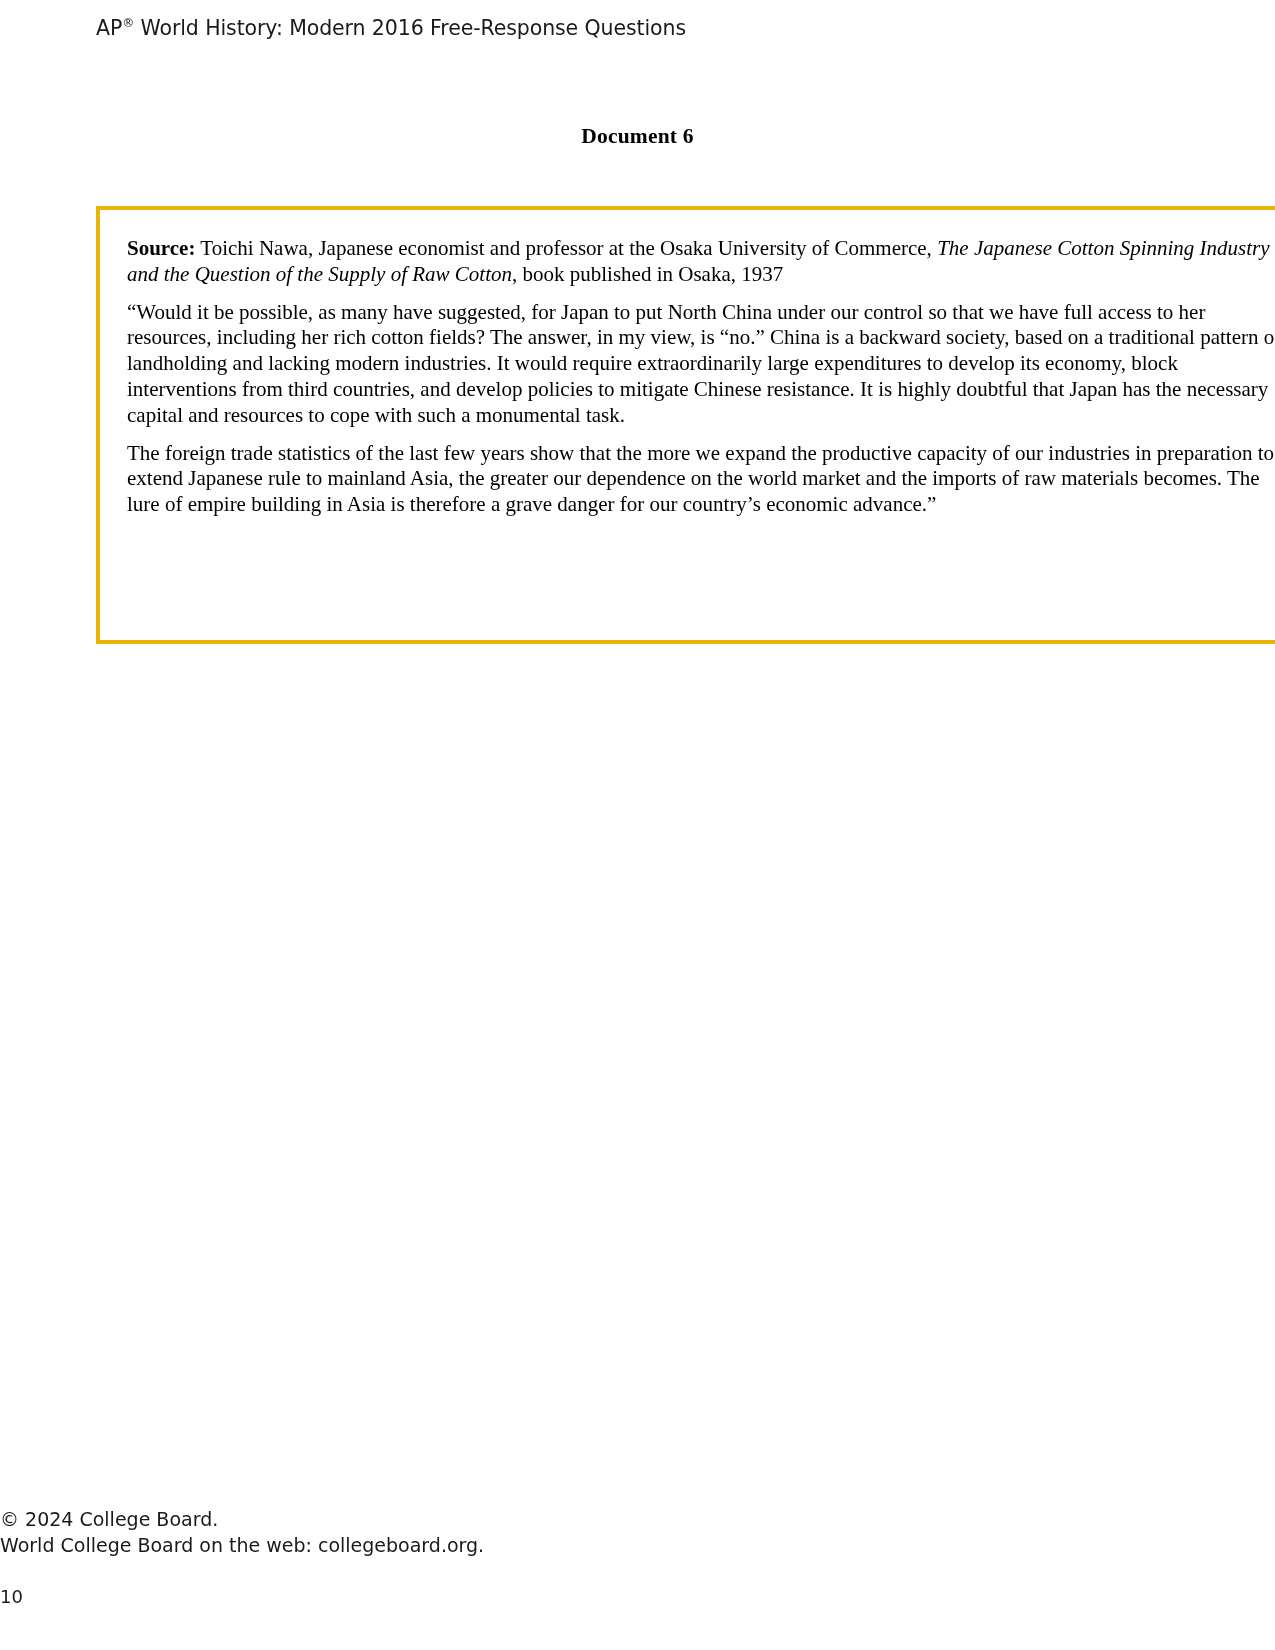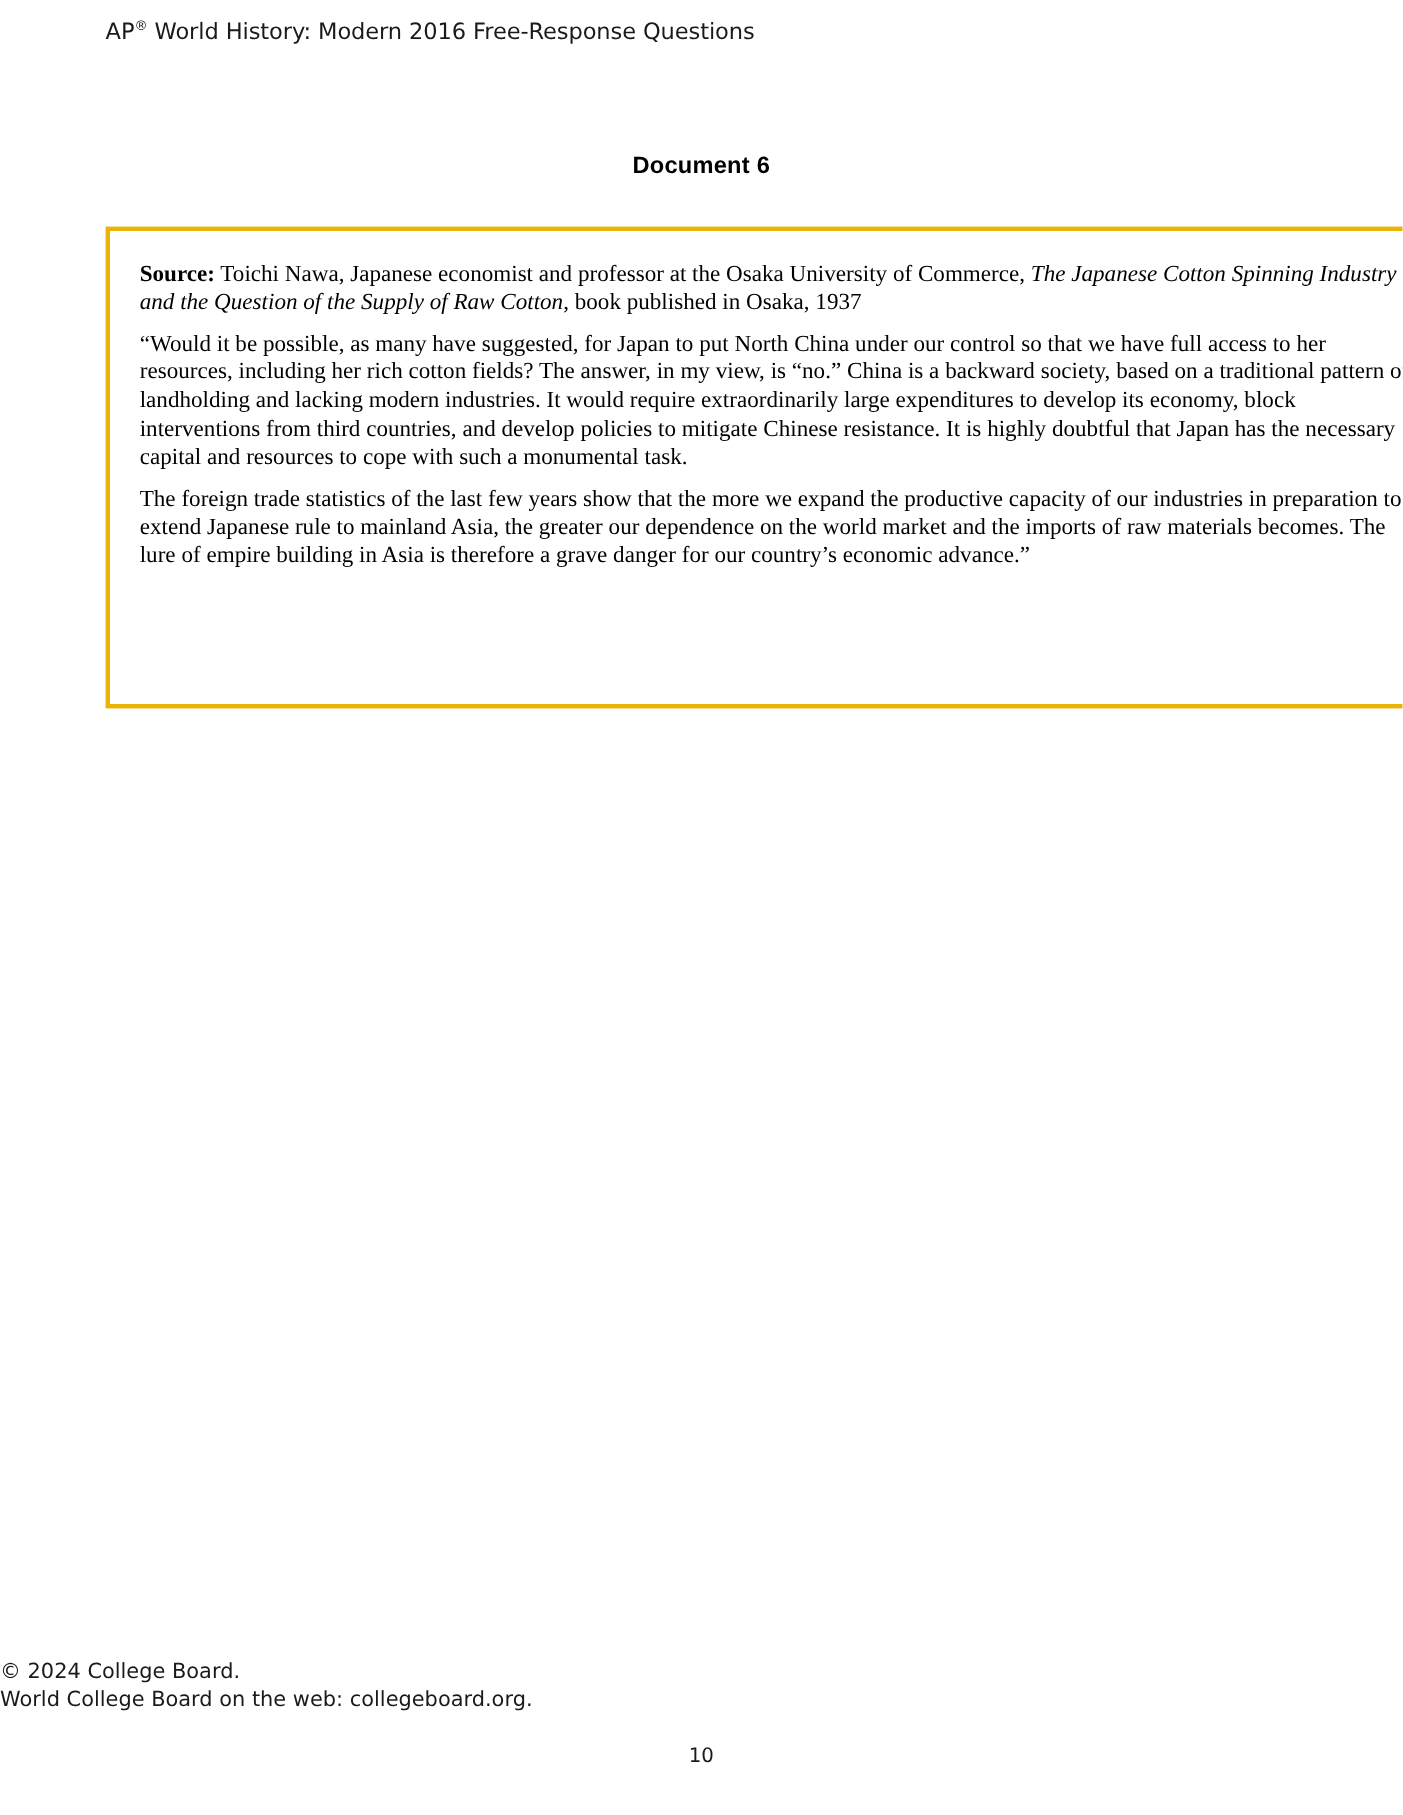--- a/index.html
+++ b/index.html
@@ -38,23 +38,23 @@
     font-size: 12px;
     vertical-align: super;
     line-height: 0;
   }
 
   
   .doc-title {
     position: absolute;
     left: 0;
     right: 0;
-    top: 138px;
+    top: 124px;
     text-align: center;
-    font-family: Liberation Sans, sans-serif;
+    font-family: Liberation Serif, serif;
     font-weight: bold;
     font-size: 21.5px;
     letter-spacing: 0.2px;
   }
 
   
   .source-box {
     position: absolute;
     left: 96px;
     top: 206px;
@@ -91,21 +91,20 @@
     line-height: 26px;
     color: #1a1a1a;
   }
   .footer-line2 { display: block; }
 
   .page-number {
     position: absolute;
     left: 0;
     width: 1275px;
     top: 1586px;
-    text-align: center;
     font-family: "DejaVu Sans", sans-serif;
     font-size: 18px;
     color: #1a1a1a;
   }
 
   .go-on {
     position: absolute;
     right: 118px;
     top: 1578px;
     font-family: "DejaVu Sans", sans-serif;

